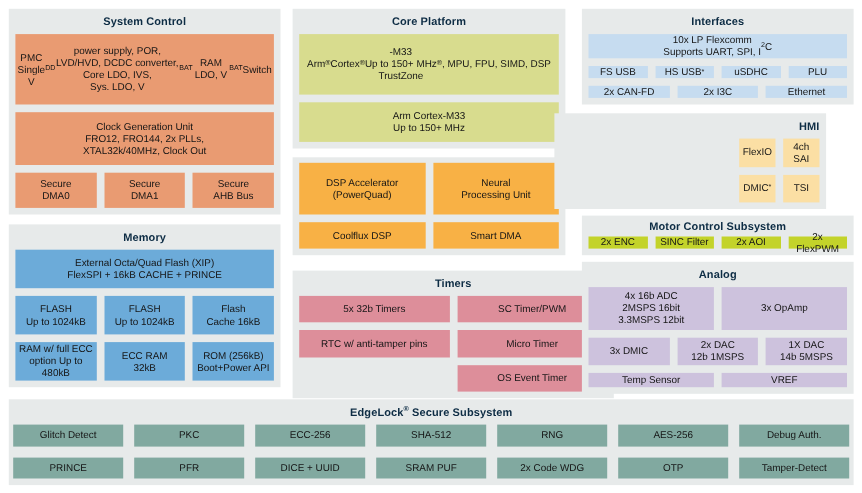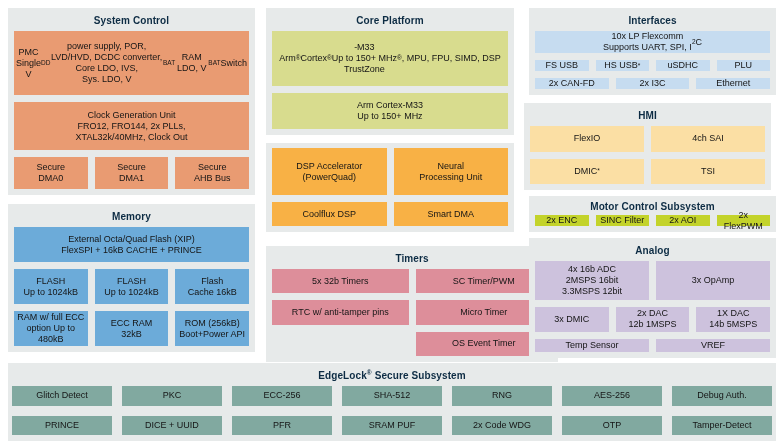--- a/index.html
+++ b/index.html
@@ -27,21 +27,21 @@
   sup { font-size:6.5px; line-height:0; }
   sub { font-size:6.5px; line-height:0; }
 
   
   #sec-system-control { left:8px;   top:8px;   width:247px; height:187px; }
   #sec-memory         { left:8px;   top:204px; width:247px; height:148px; }
   #sec-core-platform  { left:266px; top:8px;   width:248px; height:127px; }
   #sec-accelerators   { left:266px; top:143px; width:248px; height:89px; }
   #sec-timers         { left:266px; top:246px; width:292px; height:116px; }
   #sec-interfaces     { left:529px; top:8px;   width:247px; height:87px; }
-  #sec-hmi            { left:524px; top:103px; width:247px; height:87px; }
+  #sec-hmi            { left:504px; top:103px; width:247px; height:87px;align-items:flex-end; }
   #sec-motor-control  { left:529px; top:196px; width:247px; height:36px; padding-top:3px; }
   #sec-motor-control .section-title { padding-bottom:3px; }
   #sec-analog         { left:529px; top:238px; width:247px; height:120px; }
   #sec-edgelock       { left:8px;   top:363px; width:768px; height:78px; padding-left:4px; padding-right:4px; }
   #sec-edgelock .rows, #sec-edgelock .row { gap:10px; }
 </style>
 </head>
 <body>
 
 <div id="diagram">
@@ -187,22 +187,22 @@
           <div class="block" style="background: rgb(129, 169, 160);">Glitch Detect</div>
           <div class="block" style="background: rgb(129, 169, 160);">PKC</div>
           <div class="block" style="background: rgb(129, 169, 160);">ECC-256</div>
           <div class="block" style="background: rgb(129, 169, 160);">SHA-512</div>
           <div class="block" style="background: rgb(129, 169, 160);">RNG</div>
           <div class="block" style="background: rgb(129, 169, 160);">AES-256</div>
           <div class="block" style="background: rgb(129, 169, 160);">Debug Auth.</div>
         </div>
         <div class="row" style="flex-grow: 1;">
           <div class="block" style="background: rgb(129, 169, 160);">PRINCE</div>
+          <div class="block" style="background: rgb(129, 169, 160);">PFR</div>
           <div class="block" style="background: rgb(129, 169, 160);">DICE + UUID</div>
-          <div class="block" style="background: rgb(129, 169, 160);">PFR</div>
           <div class="block" style="background: rgb(129, 169, 160);">SRAM PUF</div>
           <div class="block" style="background: rgb(129, 169, 160);">2x Code WDG</div>
           <div class="block" style="background: rgb(129, 169, 160);">OTP</div>
           <div class="block" style="background: rgb(129, 169, 160);">Tamper-Detect</div>
         </div>
       </div>
     </div>
   </div>
 
 </body></html>

